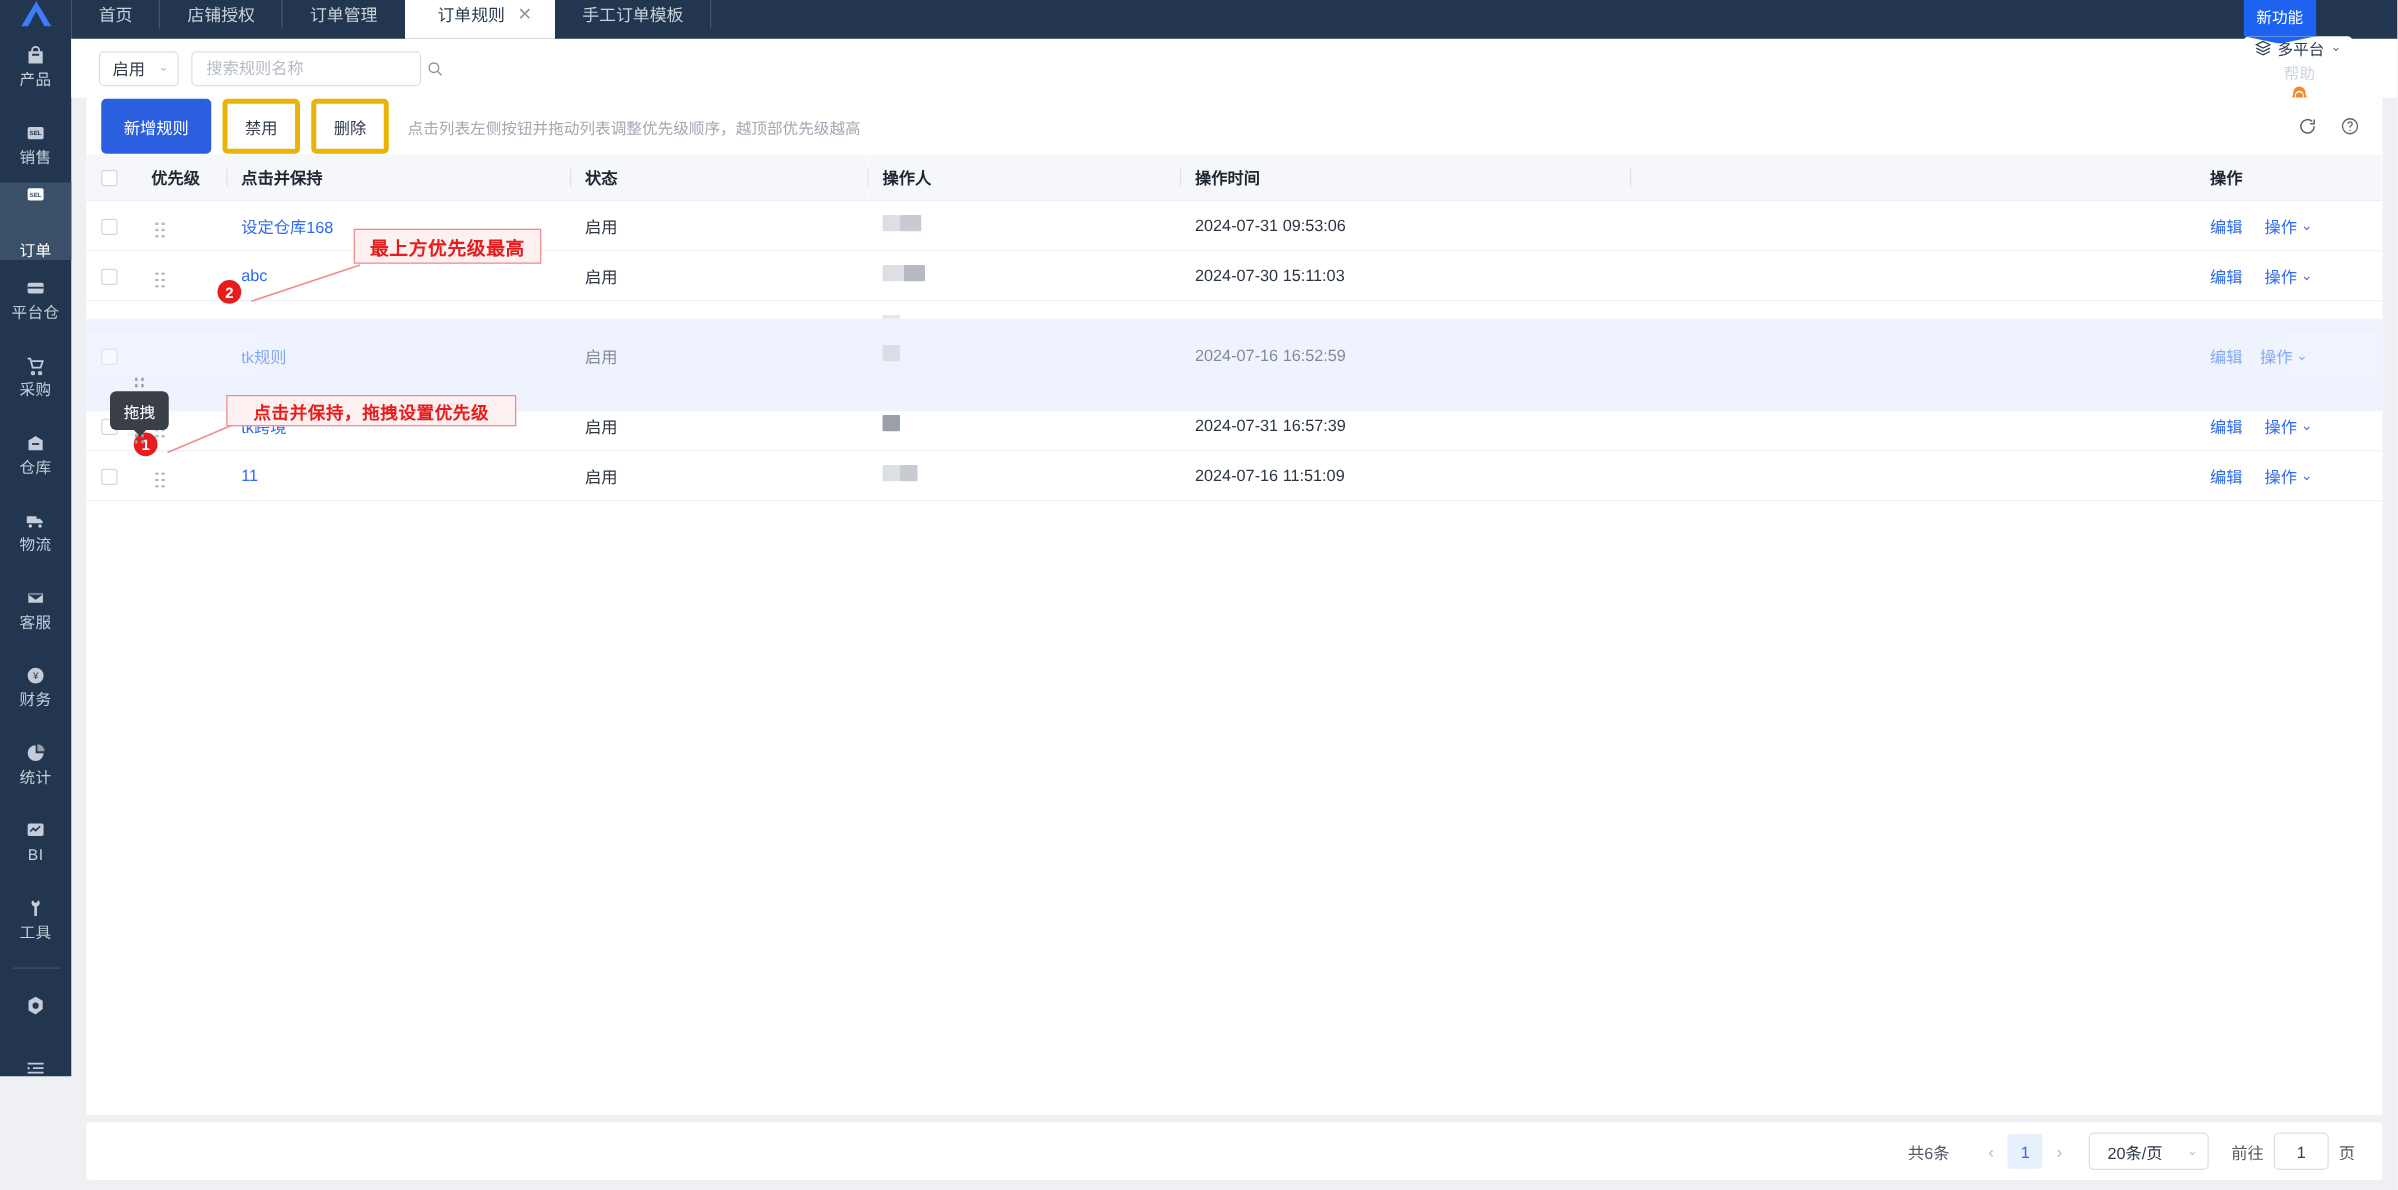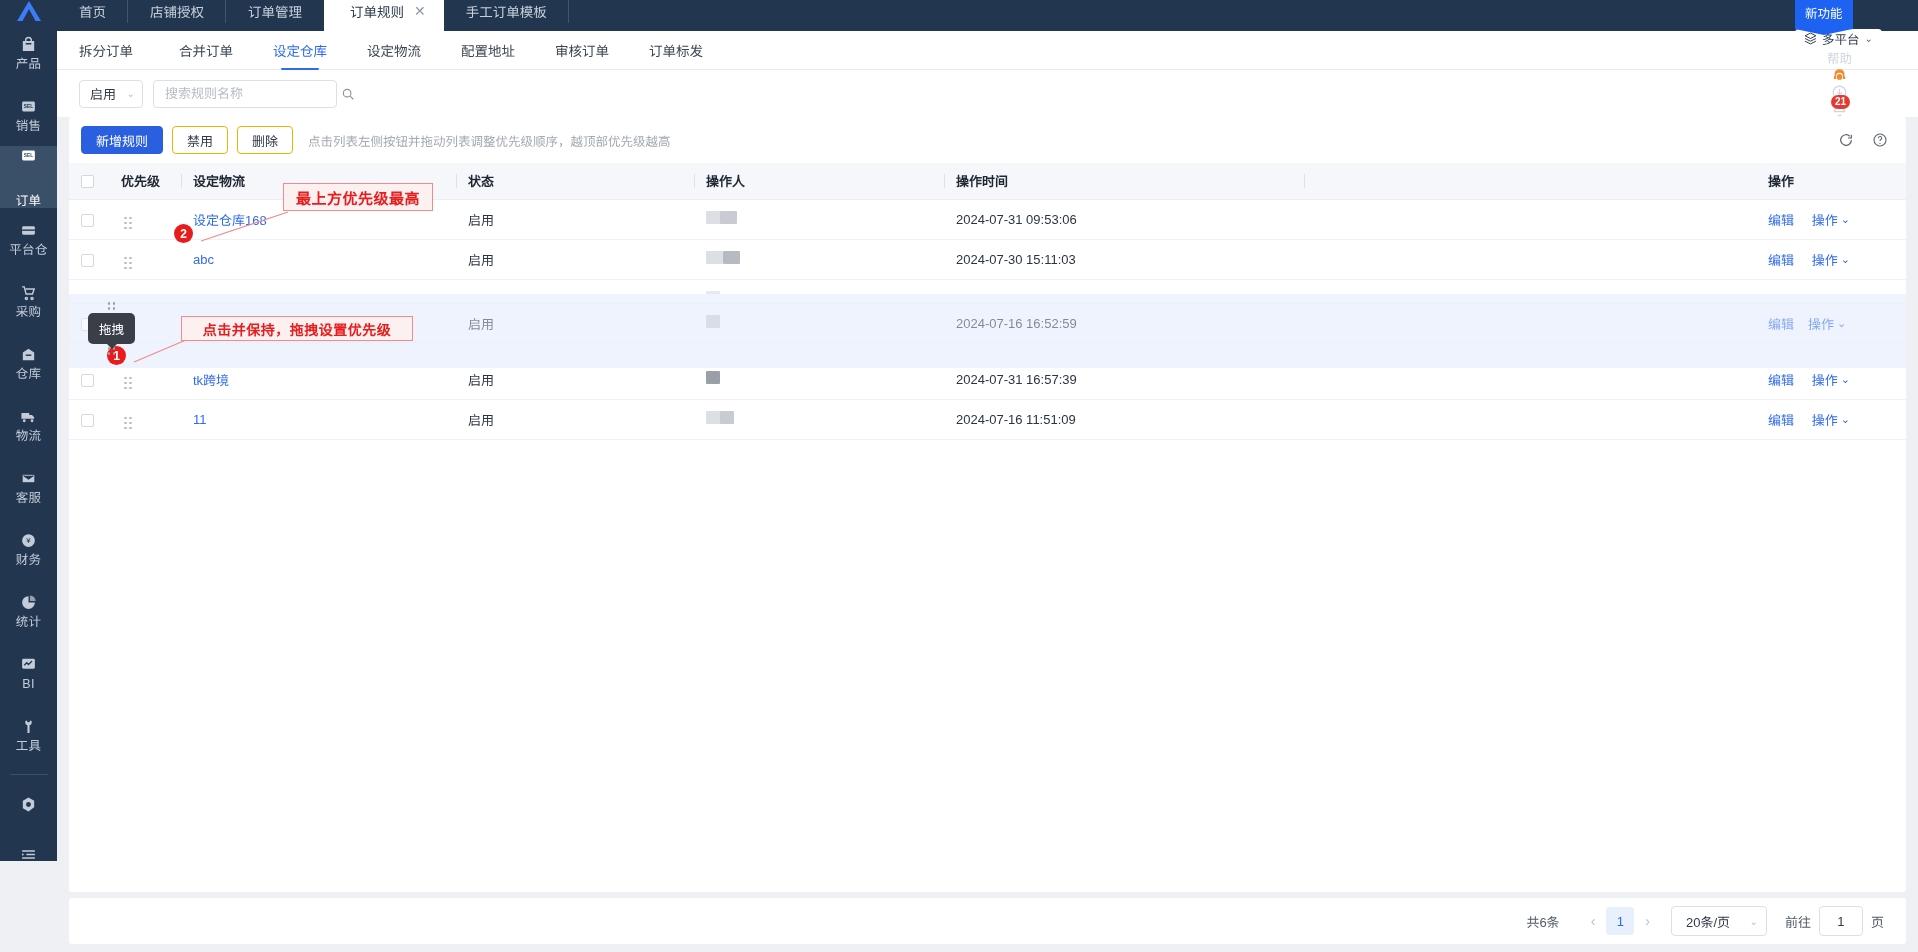--- a/index.html
+++ b/index.html
@@ -149,21 +149,21 @@
   .card {
     background: #fff; border-radius: 3px; flex: 1; display: flex; flex-direction: column;
     min-height: 0; position: relative; margin-bottom: 6px;
   }
 
   .toolbar {
     height: 46px; display: flex; align-items: center; padding: 0 12px 0 12px; gap: 9px;
     flex: 0 0 46px;
   }
   .btn {
-    height: 28px; padding: 0 14px; border-radius: 4px; border: 1px solid #eab308;
+    height: 44px; padding: 0 14px; border-radius: 4px; border: 4px solid #eab308;
     background: #fff; color: #303a49; font-size: 13px; cursor: pointer;
     display: flex; align-items: center; font-family: inherit;
   }
   .btn.primary { background: #2a5fe0; border-color: #2a5fe0; color: #fff; }
   .hint { color: #a3a9b3; font-size: 12.5px; margin-left: 6px; }
   .toolbar-right { margin-left: auto; display: flex; align-items: center; gap: 18px; padding-right: 6px; }
   .toolbar-right .ticon { color: #5c6370; cursor: pointer; display: flex; }
   .toolbar-right .ticon svg { display: block; }
 
   
@@ -499,43 +499,20 @@
           </span>
           <span class="uname">
             <span></span>
             <span class="redact"></span>
             <span style="font-size:10px;">⌄</span>
           </span>
         </span>
       </div>
     </div>
 
-    <nav class="subnav">
-      <div class="subnav-item">
-          <span>拆分订单</span>
-        </div>
-      <div class="subnav-item">
-          <span>合并订单</span>
-        </div>
-      <div class="subnav-item active">
-          <span>设定仓库</span>
-        </div>
-      <div class="subnav-item">
-          <span>设定物流</span>
-        </div>
-      <div class="subnav-item">
-          <span>配置地址</span>
-        </div>
-      <div class="subnav-item">
-          <span>审核订单</span>
-        </div>
-      <div class="subnav-item">
-          <span>订单标发</span>
-        </div>
-    </nav>
 
     <div class="filterbar">
       <div class="select-box">
         <span>启用</span>
         <span class="caret">⌄</span>
       </div>
       <div class="search-box">
         <input type="text" placeholder="搜索规则名称" style="">
         <span class="sicon">
           <svg width="14" height="14" viewBox="0 0 24 24" fill="none" stroke="currentColor" stroke-width="2">
@@ -588,21 +565,21 @@
                 <th class="nodiv">
                   <span class="cb"></span>
                   
                 </th>
                 <th class="nodiv">
                   
                   <span>优先级</span>
                 </th>
                 <th>
                   <span class="divider"></span>
-                  <span>设定物流</span>
+                  <span>点击并保持</span>
                 </th>
                 <th>
                   <span class="divider"></span>
                   <span>状态</span>
                 </th>
                 <th>
                   <span class="divider"></span>
                   <span>操作人</span>
                 </th>
                 <th>

